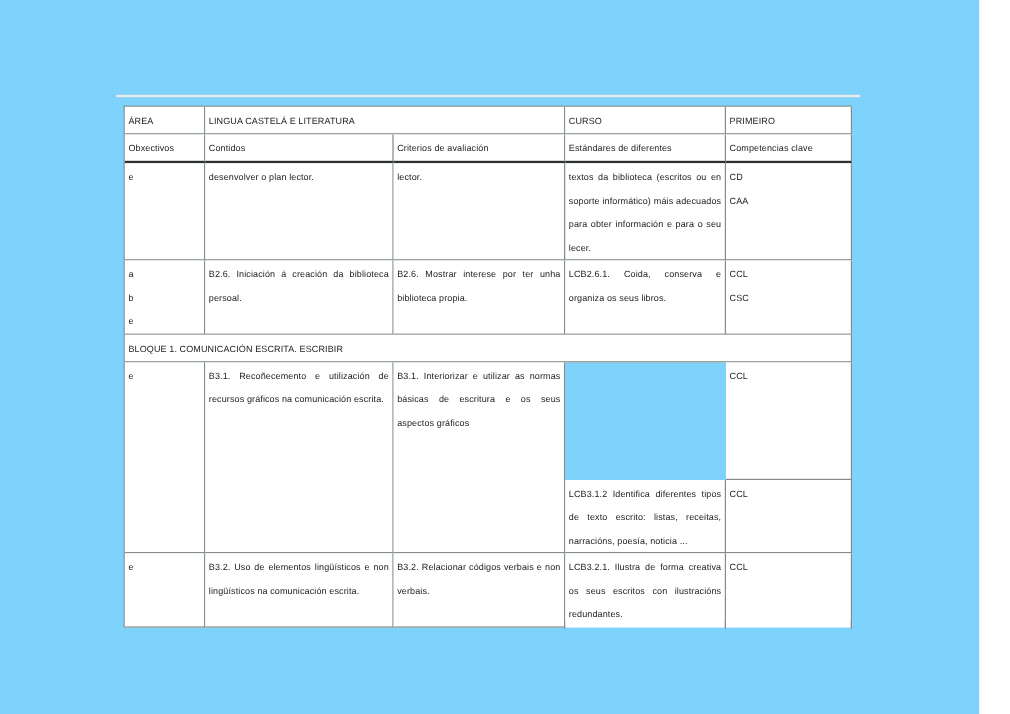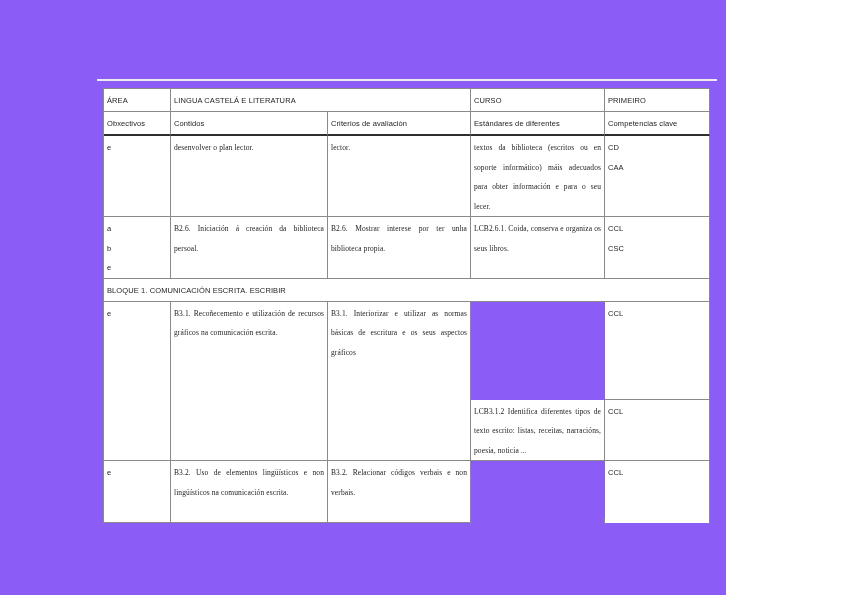--- a/index.html
+++ b/index.html
@@ -2,23 +2,23 @@
 <html><head>
 <meta charset="utf-8">
 <style>
   html, body {
     margin: 0;
     padding: 0;
     background: #ffffff;
   }
   .page {
     position: relative;
-    width: 726px;
+    width: 816px;
     height: 595px;
-    background: #8b5cf6;
+    background: #7dd3fc;
     overflow: hidden;
     font-family: "Liberation Sans", sans-serif;
     color: #1c1c1c;
   }
   .page-edge-artifact {
     position: absolute;
     left: 97px;
     top: 79px;
     width: 620px;
     height: 2px;
@@ -41,21 +41,21 @@
   }
   .cell {
     box-sizing: border-box;
     border-right: 1px solid #8a8a8a;
     border-bottom: 1px solid #8a8a8a;
     padding: 2px 3px 0 3px;
     overflow: hidden;
     white-space: pre-line;
     background: #ffffff;
   }
-  .just { text-align: justify; font-family: Liberation Serif, serif; }
+  .just { text-align: justify; }
   .head-sep { border-bottom: 2px solid #2f2f2f; }
   .no-bottom { border-bottom: none; }
   .stub {
     position: absolute;
     top: 429px;
     width: 1px;
     height: 6px;
     background: #8a8a8a;
   }
 </style>
@@ -100,20 +100,21 @@
     <div class="cell" style="grid-area:6/1/8/2">e</div>
     <div class="cell just" style="grid-area:6/2/8/3">B3.1. Recoñecemento e utilización de recursos gráficos na comunicación escrita.</div>
     <div class="cell just" style="grid-area:6/3/8/4">B3.1. Interiorizar e utilizar as normas básicas de escritura e os seus aspectos gráficos</div>
     <div class="cell" style="grid-area:6/5/7/6">CCL</div>
     <div class="cell just" style="grid-area:7/4/8/5">LCB3.1.2 Identifica diferentes tipos de texto escrito: listas, receitas, narracións, poesía, noticia ...</div>
     <div class="cell" style="grid-area:7/5/8/6">CCL</div>
 
     <div class="cell" style="grid-area:8/1/9/2">e</div>
     <div class="cell just" style="grid-area:8/2/9/3">B3.2. Uso de elementos lingüísticos e non lingüísticos na comunicación escrita.</div>
     <div class="cell just" style="grid-area:8/3/9/4">B3.2. Relacionar códigos verbais e non verbais.</div>
+    <div class="cell just no-bottom" style="grid-area:8/4/9/5">LCB3.2.1. Ilustra de forma creativa os seus escritos con ilustracións redundantes.</div>
     <div class="cell no-bottom" style="grid-area:8/5/9/6">CCL</div>
 
     <div class="stub" style="left:366px"></div>
     <div class="stub" style="left:500px"></div>
     <div class="stub" style="left:605px"></div>
 
   </div>
 </div>
 
 </body></html>

